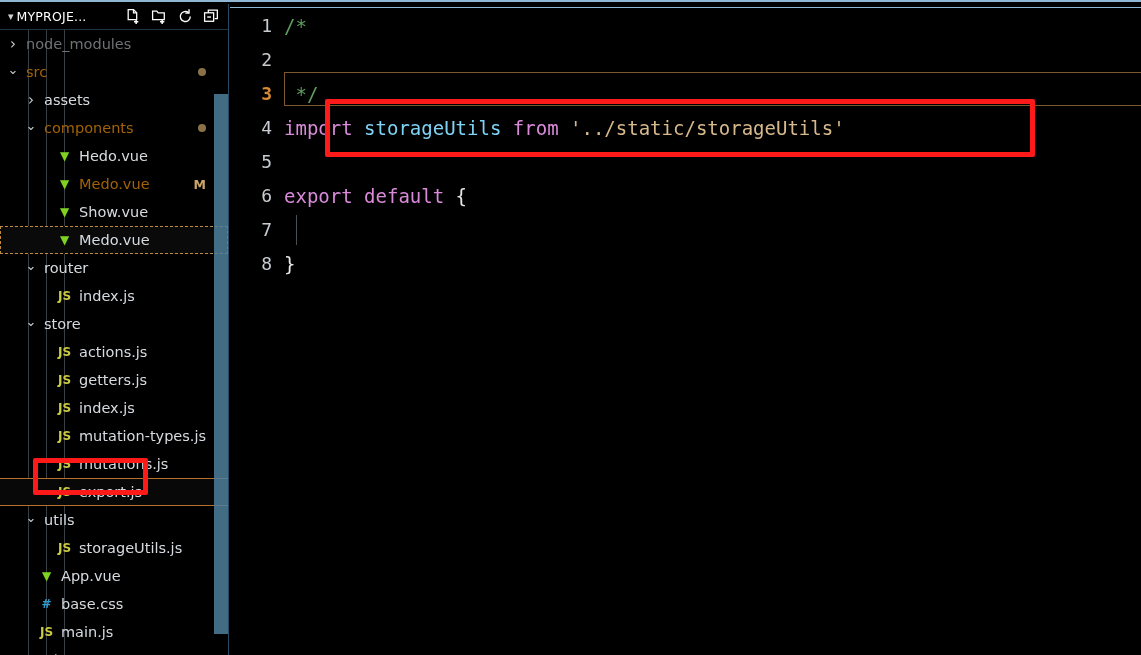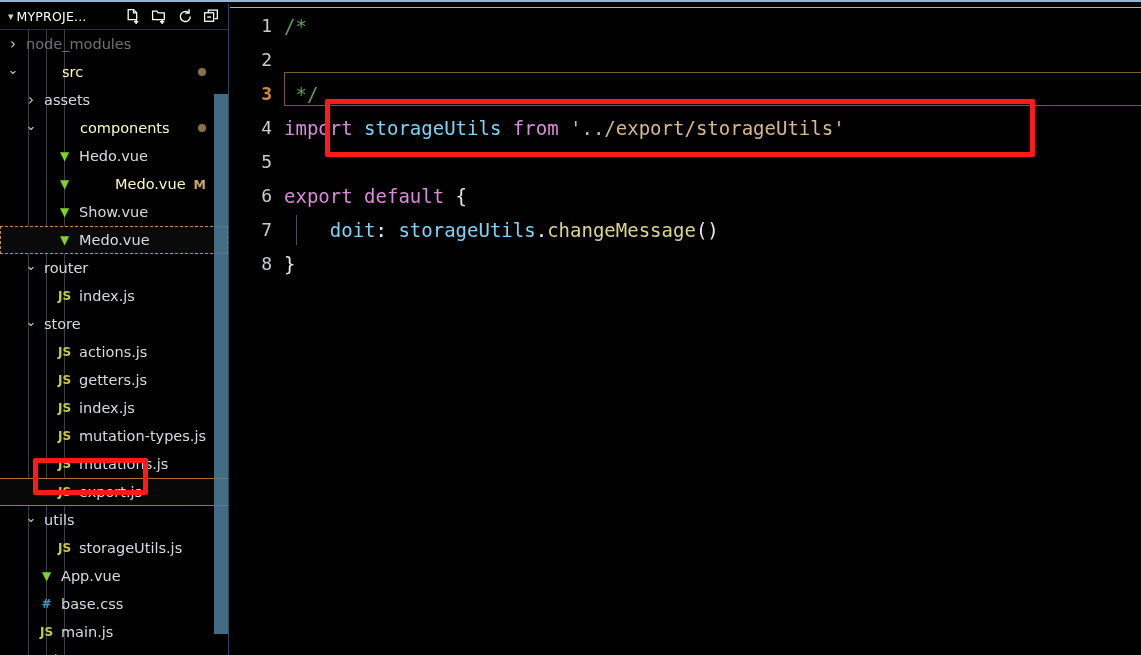--- a/index.html
+++ b/index.html
@@ -117,21 +117,21 @@
     font-weight: bold;
     color: #c9a66b;
   }
   .row .dot {
     position: absolute;
     right: 22px;
     width: 8px; height: 8px;
     border-radius: 50%;
   }
   .dim { color: #6e7275; }
-  .mod { color: #fef9c3; margin-left: 36px; }
+  .mod { color: #a16207; }
   .folder-lbl { color: #d6dbe0; }
   .folder-lbl.green { color: #7faa7f; }
 
   
   .guide {
     position: absolute;
     top: 0; bottom: 0;
     width: 1px;
     background: #3a3f44;
   }
@@ -409,24 +409,24 @@
 
     <div id="sb-scroll"></div>
   </div>
 
   <div id="editor">
     <div id="tab-strip"></div>
     <div id="code-area">
         <div class="cline"><span class="gutter">1</span><span><span class="t-comment">/*</span></span></div>
         <div class="cline"><span class="gutter">2</span></div>
         <div class="cline"><span class="gutter active">3</span><span><span class="t-comment"> */</span></span></div>
-        <div class="cline"><span class="gutter">4</span><span><span class="t-kw">import</span><span class="t-plain"> </span><span class="t-var">storageUtils</span><span class="t-plain"> </span><span class="t-kw">from</span><span class="t-plain"> </span><span class="t-str">'../export/storageUtils'</span></span></div>
+        <div class="cline"><span class="gutter">4</span><span><span class="t-kw">import</span><span class="t-plain"> </span><span class="t-var">storageUtils</span><span class="t-plain"> </span><span class="t-kw">from</span><span class="t-plain"> </span><span class="t-str">'../static/storageUtils'</span></span></div>
         <div class="cline"><span class="gutter">5</span><span><span class="t-plain"></span></span></div>
         <div class="cline"><span class="gutter">6</span><span><span class="t-kw">export default</span><span class="t-plain"> </span><span class="t-punct">{</span></span></div>
-        <div class="cline"><span class="gutter">7</span><span><span class="t-plain">    </span><span class="t-var">doit</span><span class="t-punct">: </span><span class="t-var">storageUtils</span><span class="t-punct">.</span><span class="t-fn">changeMessage</span><span class="t-punct">()</span></span></div>
+        <div class="cline"><span class="gutter">7</span></div>
         <div class="cline"><span class="gutter">8</span><span><span class="t-punct">}</span></span></div>
         <div class="code-guide" style="left: 66px; top: 206px; height: 30px;"></div>
       </div>
     <div id="active-line-box"></div>
   </div>
 
   <div class="annot" id="annot-import"></div>
   <div class="annot" id="annot-state"></div>
 
 </div>

